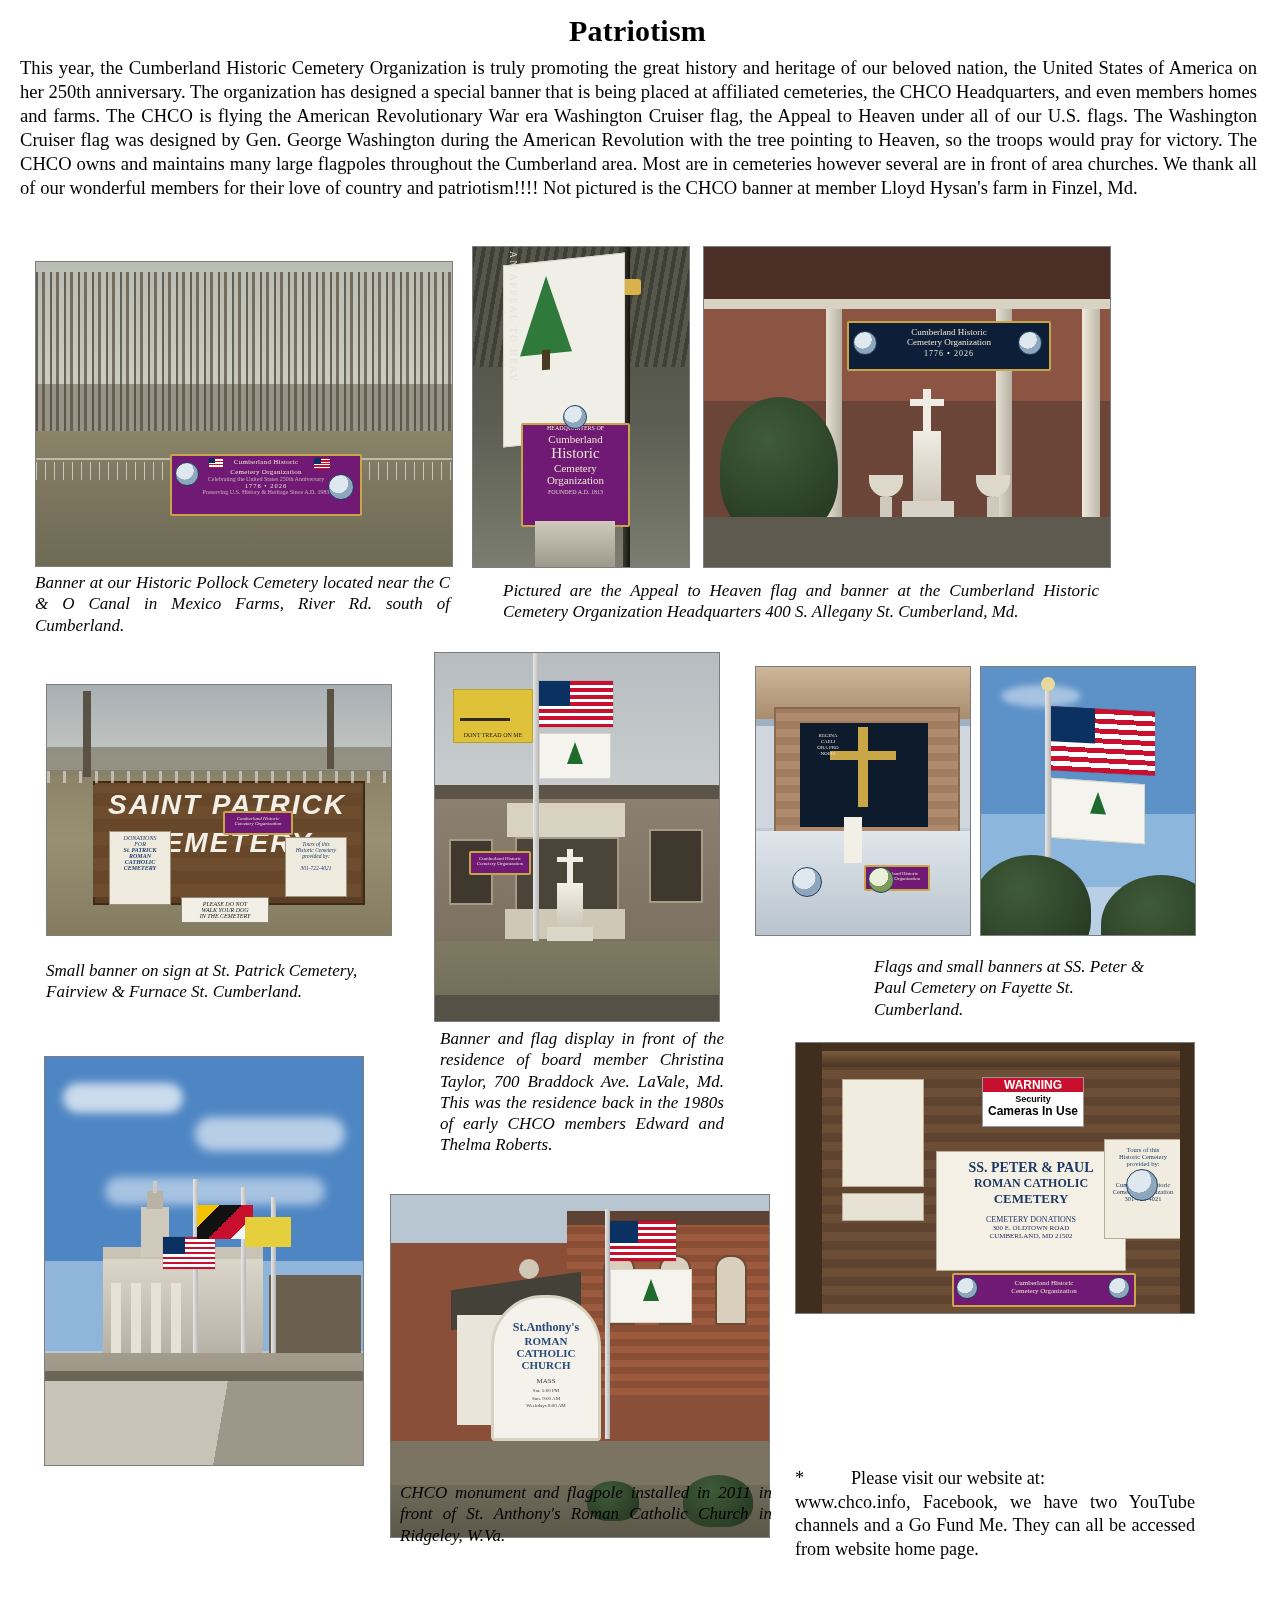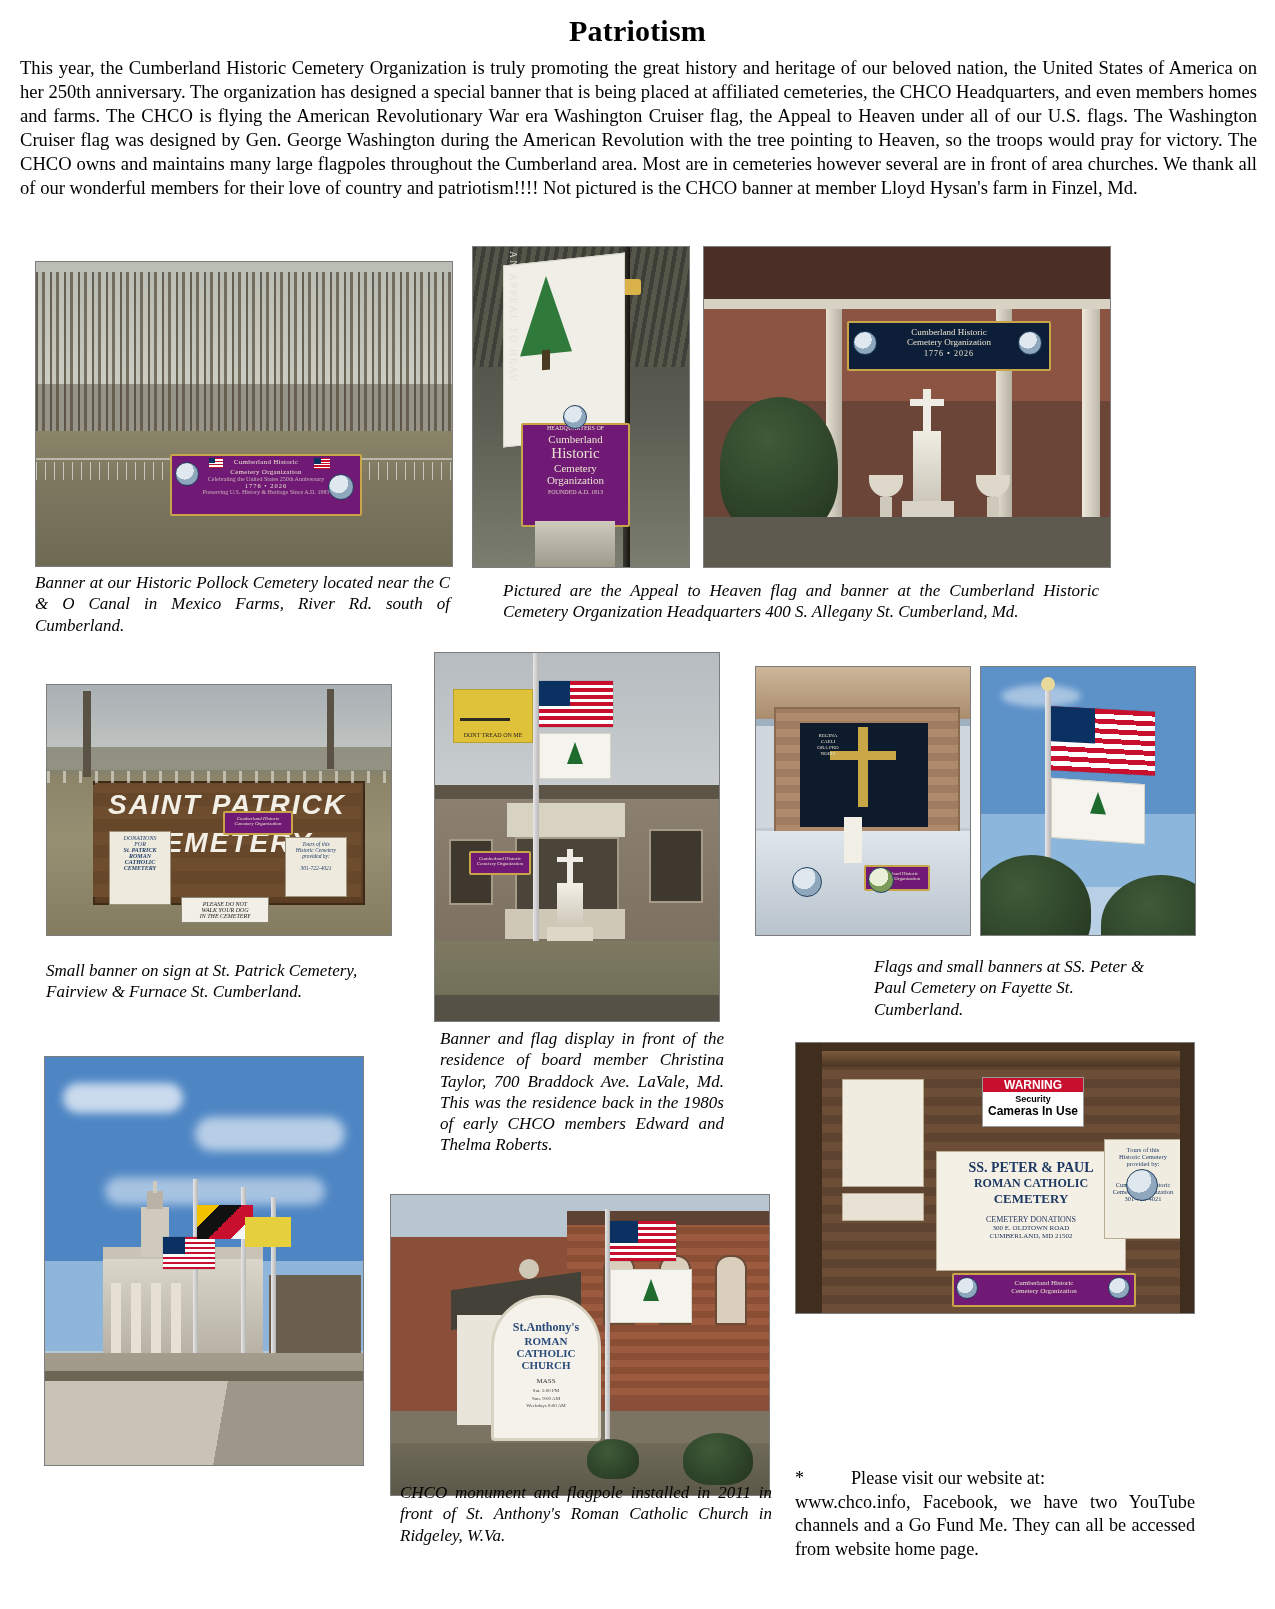--- a/index.html
+++ b/index.html
@@ -343,21 +343,21 @@
     <div class="usflag" style="left:118px; top:180px; width:52px; height:32px;"></div>
     <div style="position:absolute;left:152px;top:148px;width:56px;height:34px;background:
         linear-gradient(135deg,#f2c200 0 25%,#111 25% 50%,#c8102e 50% 75%,#f5f5f5 75% 100%);"></div>
     <div style="position:absolute;left:200px;top:160px;width:46px;height:30px;background:#e5cf3c;"></div>
 
     <div class="ground" style="height:112px;background:linear-gradient(180deg,#a39c8c,#8d8879);"></div>
     <div style="position:absolute;left:0;bottom:0;width:100%;height:86px;background:linear-gradient(100deg,#c8c3b6 0 55%,#9c9788 55% 100%);"></div>
     <div style="position:absolute;left:0;bottom:84px;width:100%;height:10px;background:#6b6555;"></div>
   </div>
 
-  <div class="photo" style="left:390px; top:1180px; width:380px; height:302px; background:#8d5a42;">
+  <div class="photo" style="left:390px; top:1180px; width:380px; height:344px; background:#8d5a42;">
     <div style="position:absolute;inset:0;background:linear-gradient(180deg,#b8c6d2 0 14%,#8a4f38 14% 72%,#7c7463 72% 100%);"></div>
     <div style="position:absolute;left:176px;top:24px;width:204px;height:176px;background:repeating-linear-gradient(0deg,#9c5a3e 0 7px,#8a4e35 7px 14px);"></div>
     <div style="position:absolute;left:176px;top:16px;width:204px;height:14px;background:#5e4334;"></div>
     <div style="position:absolute;left:212px;top:60px;width:28px;height:66px;border-radius:14px 14px 0 0;background:#d9cfbc;border:2px solid #6b4a36;"></div>
     <div style="position:absolute;left:268px;top:60px;width:28px;height:66px;border-radius:14px 14px 0 0;background:#d9cfbc;border:2px solid #6b4a36;"></div>
     <div style="position:absolute;left:324px;top:60px;width:28px;height:66px;border-radius:14px 14px 0 0;background:#d9cfbc;border:2px solid #6b4a36;"></div>
 
     <div style="position:absolute;left:60px;top:86px;width:130px;height:40px;background:#444238;transform:skewY(-8deg);"></div>
     <div style="position:absolute;left:66px;top:120px;width:118px;height:110px;background:#e9e5da;"></div>
 

